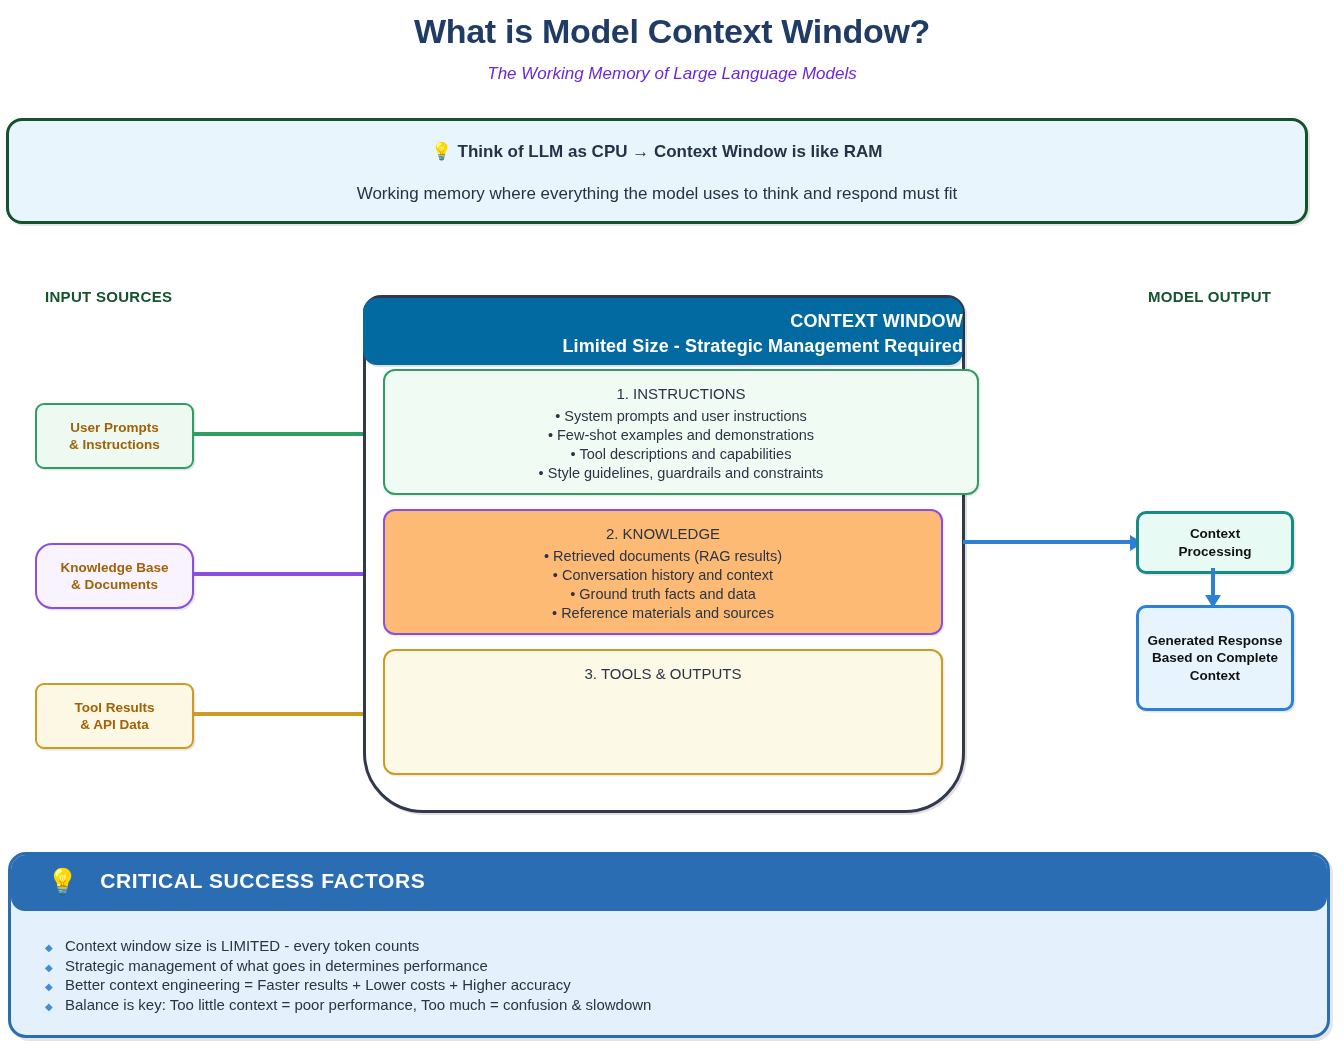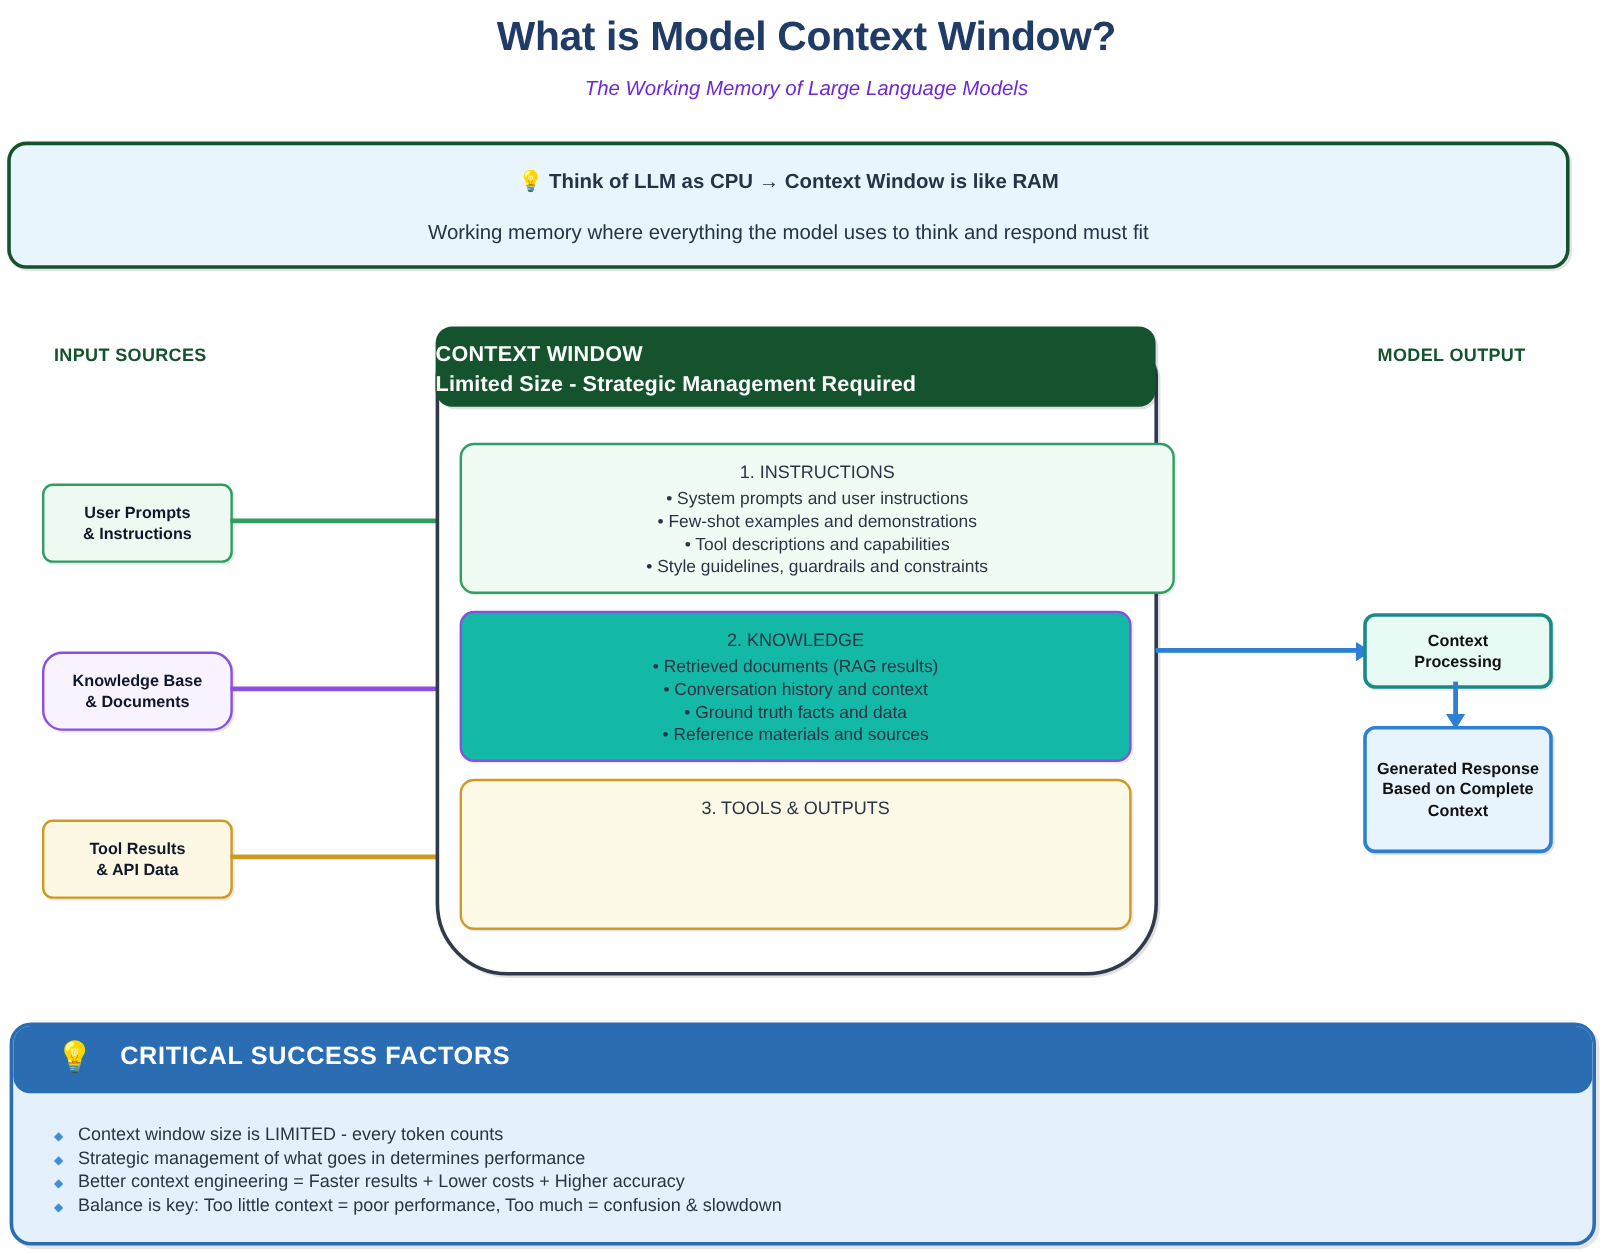--- a/index.html
+++ b/index.html
@@ -88,21 +88,21 @@
     border-width: 2px;
     border-style: solid;
     box-shadow: 1.5px 1.5px 0 rgba(0,0,0,0.10);
     display: flex;
     align-items: center;
     justify-content: center;
     text-align: center;
     font-size: 13.5px;
     font-weight: bold;
     line-height: 1.28;
-    color: #0f172a;
+    color: #a16207;
     white-space: pre-line;
   }
   #input-box-prompts   { top: 403px; background: #eefaf1; border-color: #2f9e63; }
   #input-box-knowledge { top: 543px; background: #f9f2ff; border-color: #8b4fe0; border-radius: 17px; }
   #input-box-tools     { top: 683px; background: #fdf8e4; border-color: #cf9a23; }
 
   
   .h-arrow { position: absolute; height: 14px; }
   .h-arrow .shaft {
     position: absolute; left: 0; top: 5px;
@@ -134,27 +134,27 @@
     left: 363px; top: 295px;
     width: 596px;
     height: 512px;
     background: #ffffff;
     border: 3px solid #303a4c;
     border-radius: 18px 18px 60px 60px;
     box-shadow: 2px 2px 0 rgba(0,0,0,0.12);
   }
   #context-header {
     position: absolute;
-    left: 363px; top: 272px;
+    left: 363px; top: 298px;
     width: 600px;
     height: 67px;
-    background: #14532d;
+    background: #0369a1;
     border-radius: 14px;
     color: #ffffff;
-    text-align: left;
+    text-align: right;
     box-shadow: 2px 2px 0 rgba(0,0,0,0.12);
   }
   #context-header-title {
     position: absolute; left: 0; top: 13px; width: 100%;
     font-size: 18px; font-weight: bold; letter-spacing: 0.2px;
   }
   #context-header-subtitle {
     position: absolute; left: 0; top: 38px; width: 100%;
     font-size: 18px; font-weight: bold; letter-spacing: 0.1px;
   }
@@ -164,21 +164,21 @@
     position: absolute;
     left: 383px;
     width: 556px;
     height: 122px;
     border-width: 2px;
     border-style: solid;
     border-radius: 12px;
     box-shadow: 1.5px 1.5px 0 rgba(0,0,0,0.08);
   }
   #section-instructions { top: 369px; background: #f0fbf3; border-color: #2f9e63; padding-left: 36px; }
-  #section-knowledge    { top: 509px; background: #14b8a6; border-color: #8b4fe0; }
+  #section-knowledge    { top: 509px; background: #fdba74; border-color: #8b4fe0; }
   #section-tools        { top: 649px; background: #fdf9e7; border-color: #cf9a23; }
 
   .section-title {
     position: absolute; left: 0; top: 14px; width: 100%;
     text-align: center; font-size: 15px; color: #2b3445;
   }
   .section-items {
     position: absolute; left: 0; top: 36px; width: 100%;
     text-align: center; font-size: 14.5px; color: #2b3445;
     line-height: 1.31;

